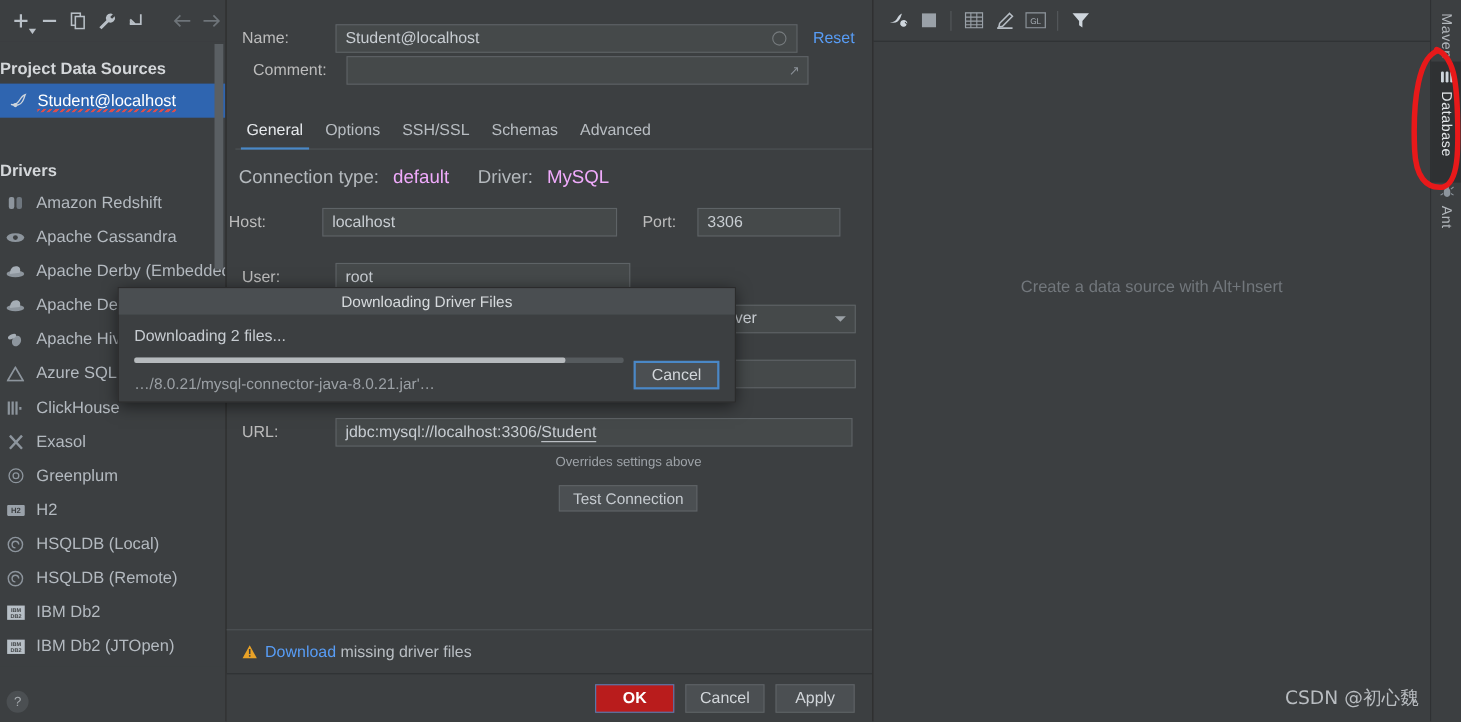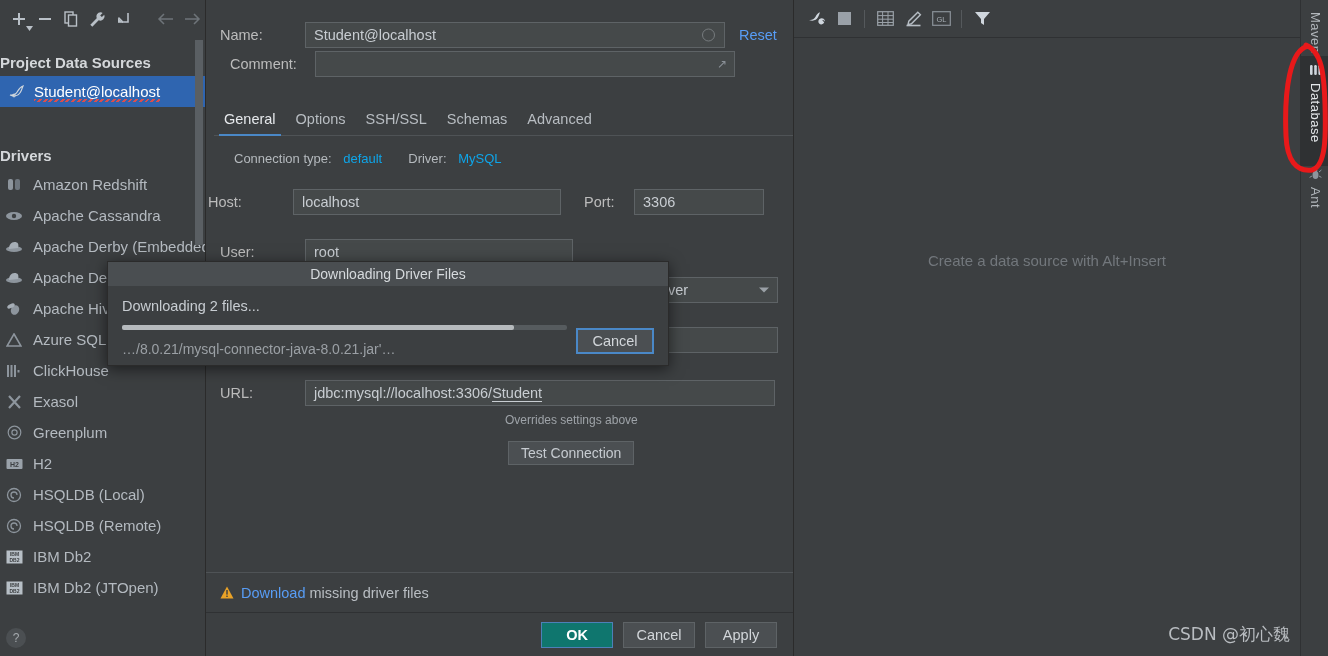--- a/index.html
+++ b/index.html
@@ -96,24 +96,24 @@
   .tab {
     color: #b8bdc2; font-size: 14.5px; padding: 0 10px 8px 10px; position: relative;
   }
   .tab.active { color: #e6e9ec; }
   .tab.active::after {
     content: ""; position: absolute; left: 5px; right: 5px; bottom: -1px; height: 2px;
     background: #4a88c7;
   }
 
   #conn-meta {
-    position: absolute; left: 28px; top: 151px; font-size: 13px; color: #b4b9bd;
+    position: absolute; left: 11px; top: 151px; font-size: 17px; color: #b4b9bd;
     display: flex; gap: 4px; align-items: center;
   }
-  .meta-link { color: #0ea5e9; }
+  .meta-link { color: #f0abfc; }
   .meta-gap { display: inline-block; width: 18px; }
 
   #host-row { position: absolute; left: 2px; top: 189px; display: flex; align-items: center; }
   #host-row .form-label { width: 85px; }
   #host-input { width: 268px; }
   #port-label { width: 50px; margin-left: 23px; color: #bcbcbc; font-size: 14.5px; }
   #port-input { width: 130px; }
 
   #user-row { position: absolute; left: 14px; top: 239px; display: flex; align-items: center; }
   #user-row .form-label { width: 85px; }
@@ -155,21 +155,21 @@
   #button-bar {
     position: absolute; left: 0; right: 0; top: 612px; bottom: 0;
     border-top: 1px solid #2f3133; display: flex; align-items: center;
     justify-content: flex-end; gap: 10px; padding-right: 16px; background: #3c3f41;
   }
   .dlg-btn {
     height: 26px; min-width: 72px; font-size: 14.5px; color: #d2d6da;
     border: 1px solid #5e6366; background: #4b4f52;
     display: flex; align-items: center; justify-content: center;
   }
-  .dlg-btn.primary { background: #0f766e; border: 1px solid #4d80b8; color: #ffffff; font-weight: bold; }
+  .dlg-btn.primary { background: #b91c1c; border: 1px solid #4d80b8; color: #ffffff; font-weight: bold; }
 
   
   #dl-modal {
     position: absolute; left: 107px; top: 261px; width: 562px; height: 105px;
     background: #3c3f41; border: 1px solid #2b2b2b;
     box-shadow: 0 3px 14px rgba(0,0,0,0.55);
   }
   #dl-title {
     height: 24px; background: #4a4e51; color: #d6dadd; font-size: 14px;
     display: flex; align-items: center; justify-content: center;

